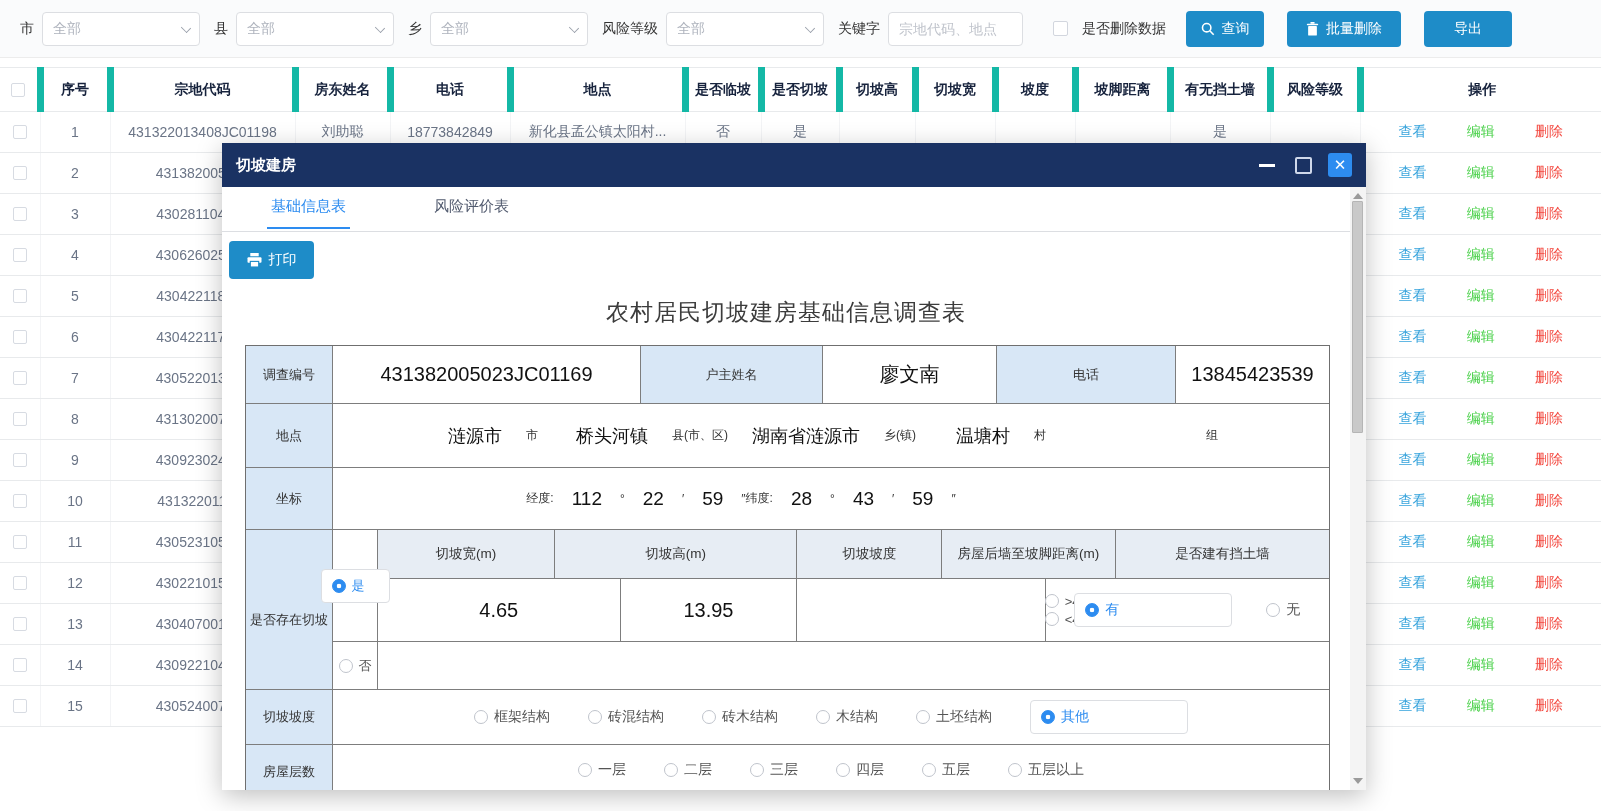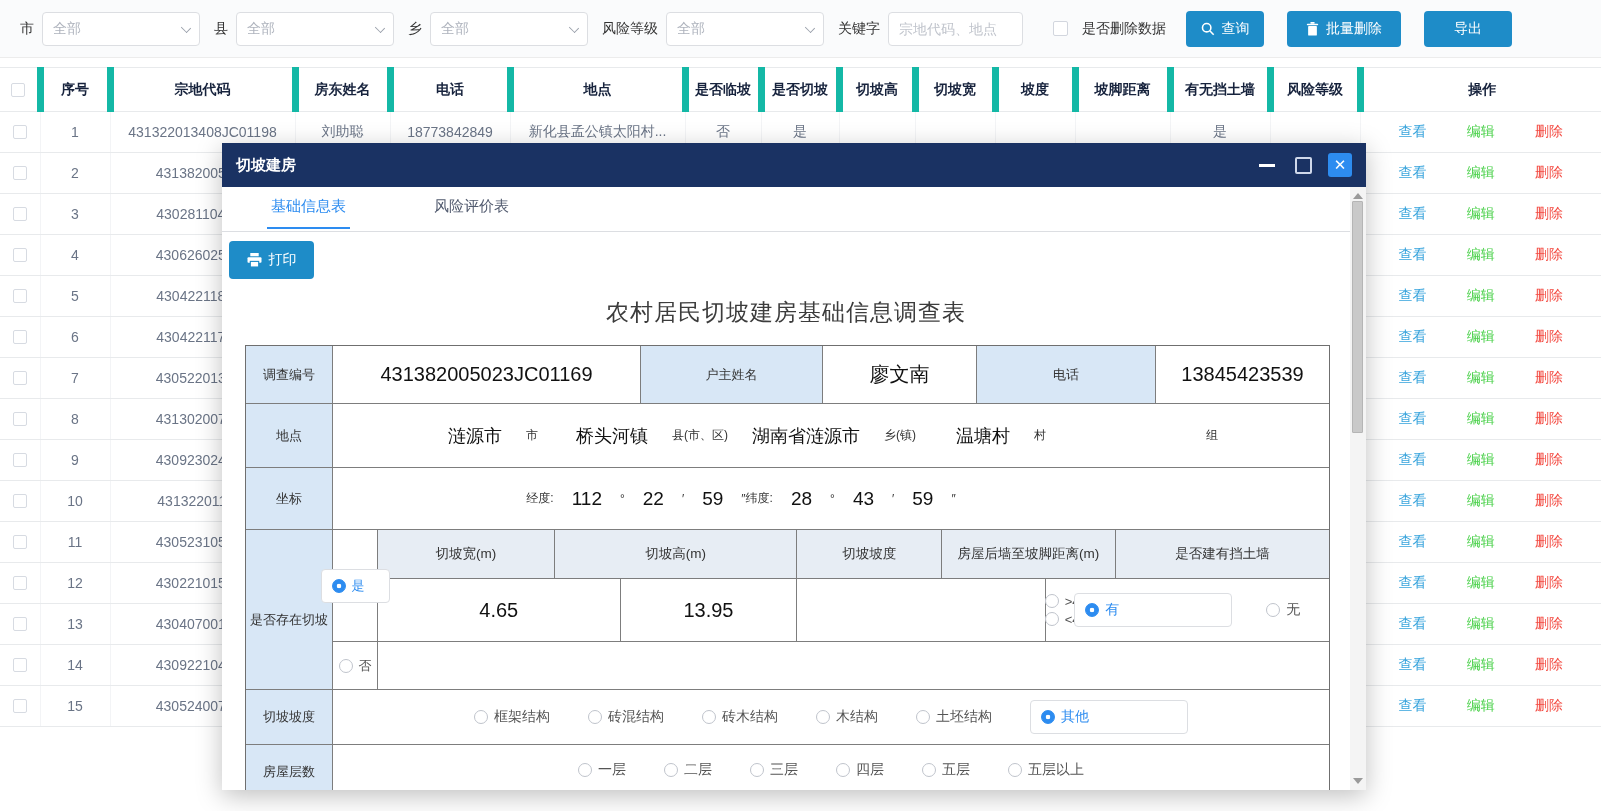--- a/index.html
+++ b/index.html
@@ -59,21 +59,21 @@
   
   .survey { margin:17px 0 0 23px; width:1085px; border:1px solid #6f6f6f; font-size:14px; color:#333; }
   .s-row { display:flex; border-bottom:1px solid #7d7d7d; }
   .s-row:last-child { border-bottom:none; }
   .s-cell { border-right:1px solid #7d7d7d; display:flex; align-items:center; justify-content:center; }
   .s-cell:last-child { border-right:none; }
   .lbl { background:#d8e7f6; font-size:13px; color:#333; }
   .big { font-size:20px; color:#111; }
   .w-lab1 { width:87px; flex:none; }
   .r1 { height:58px; }
-  .r1 .v1 { width:308px; } .r1 .l2 { width:182px; } .r1 .v2 { width:154px; } .r1 .l3 { width:179px; } .r1 .v3 { flex:1; }
+  .r1 .v1 { width:308px; } .r1 .l2 { width:182px; } .r1 .v2 { width:174px; } .r1 .l3 { width:179px; } .r1 .v3 { flex:1; }
   .r2 { height:64px; }
   .r2 .content { flex:1; display:flex; align-items:center; justify-content:center; gap:0; }
   .loc-v { font-size:18px; color:#111; margin:0 14px; }
   .loc-s { font-size:12px; color:#333; margin:0 10px; }
   .r3 { height:62px; }
   .r3 .content { flex:1; display:flex; align-items:center; justify-content:center; }
   .co-l { font-size:12px; color:#333; }
   .co-n { font-size:19px; color:#111; margin:0 18px; }
   .co-s { font-size:12px; color:#333; }
   .r4 { min-height:158px; }

